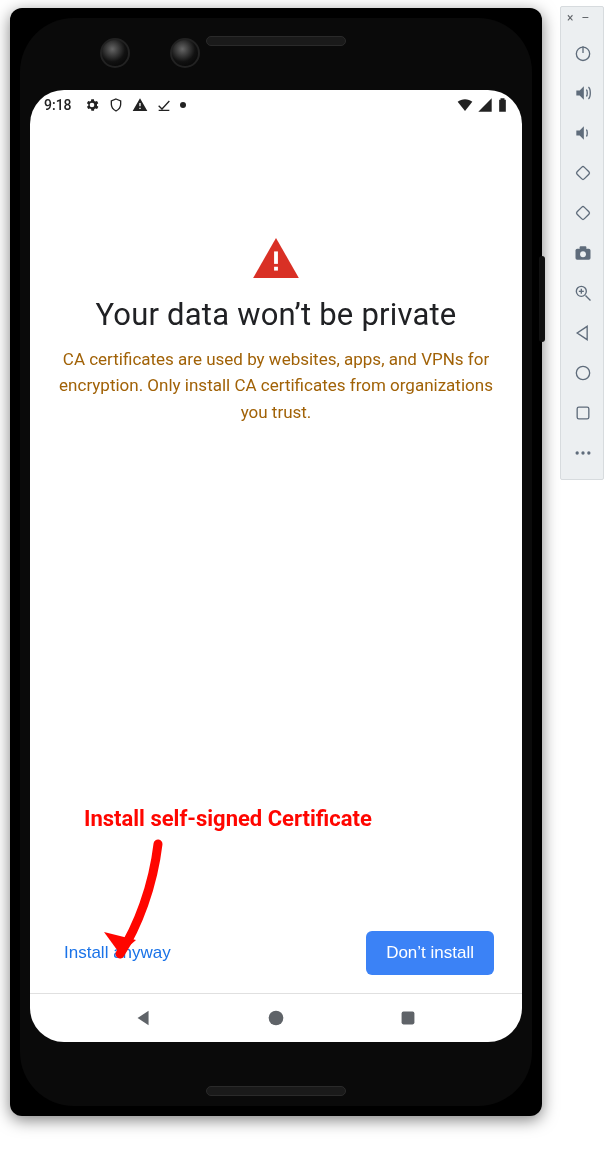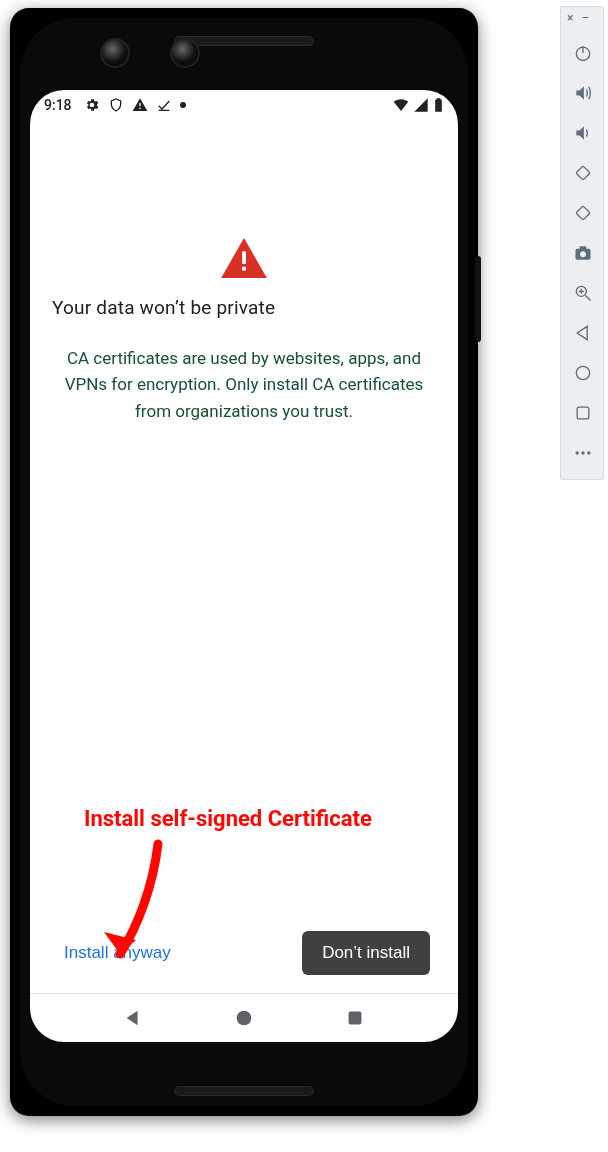--- a/index.html
+++ b/index.html
@@ -10,24 +10,24 @@
     height: 1152px;
     position: relative;
     overflow: hidden;
   }
 
   
   .phone {
     position: absolute;
     left: 10px;
     top: 8px;
-    width: 468px;
+    width: 532px;
     height: 1108px;
     background: #000;
-    border-radius: 19px;
+    border-radius: 12px;
     box-shadow: 0 4px 16px rgba(0,0,0,0.5);
   }
   .phone-inner {
     position: absolute;
     left: 10px; right: 10px; top: 10px; bottom: 10px;
     background: #0a0a0a;
     border-radius: 54px;
   }
   .power-button {
     position: absolute;
@@ -88,32 +88,32 @@
 
   
   .content {
     flex: 1;
     display: flex;
     flex-direction: column;
     padding: 0 22px;
   }
   .warn-icon { margin: 118px auto 18px; width: 46px; height: 40px; }
   .title {
-    text-align: left;
-    font-size: 19px;
+    text-align: center;
+    font-size: 31px;
     color: #202124;
     font-weight: 400;
-    margin-bottom: 26px;
+    margin-bottom: 13px;
     letter-spacing: 0.2px;
   }
   .para {
     text-align: center;
     font-size: 17px;
     line-height: 1.55;
-    color: #14532d;
+    color: #a16207;
     margin-bottom: 26px;
     padding: 0 6px;
   }
 
   .button-row {
     margin-top: auto;
     display: flex;
     justify-content: space-between;
     align-items: center;
     padding: 14px 6px 18px;
@@ -121,21 +121,21 @@
   .btn-flat {
     color: #1a73e8;
     font-size: 17px;
     font-weight: 500;
     background: none;
     border: none;
     padding: 10px 6px;
     cursor: pointer;
   }
   .btn-primary {
-    background: #404040;
+    background: #3b82f6;
     color: #fff;
     font-size: 17px;
     font-weight: 500;
     border: none;
     border-radius: 6px;
     padding: 12px 20px;
     cursor: pointer;
   }
 
   .divider {

